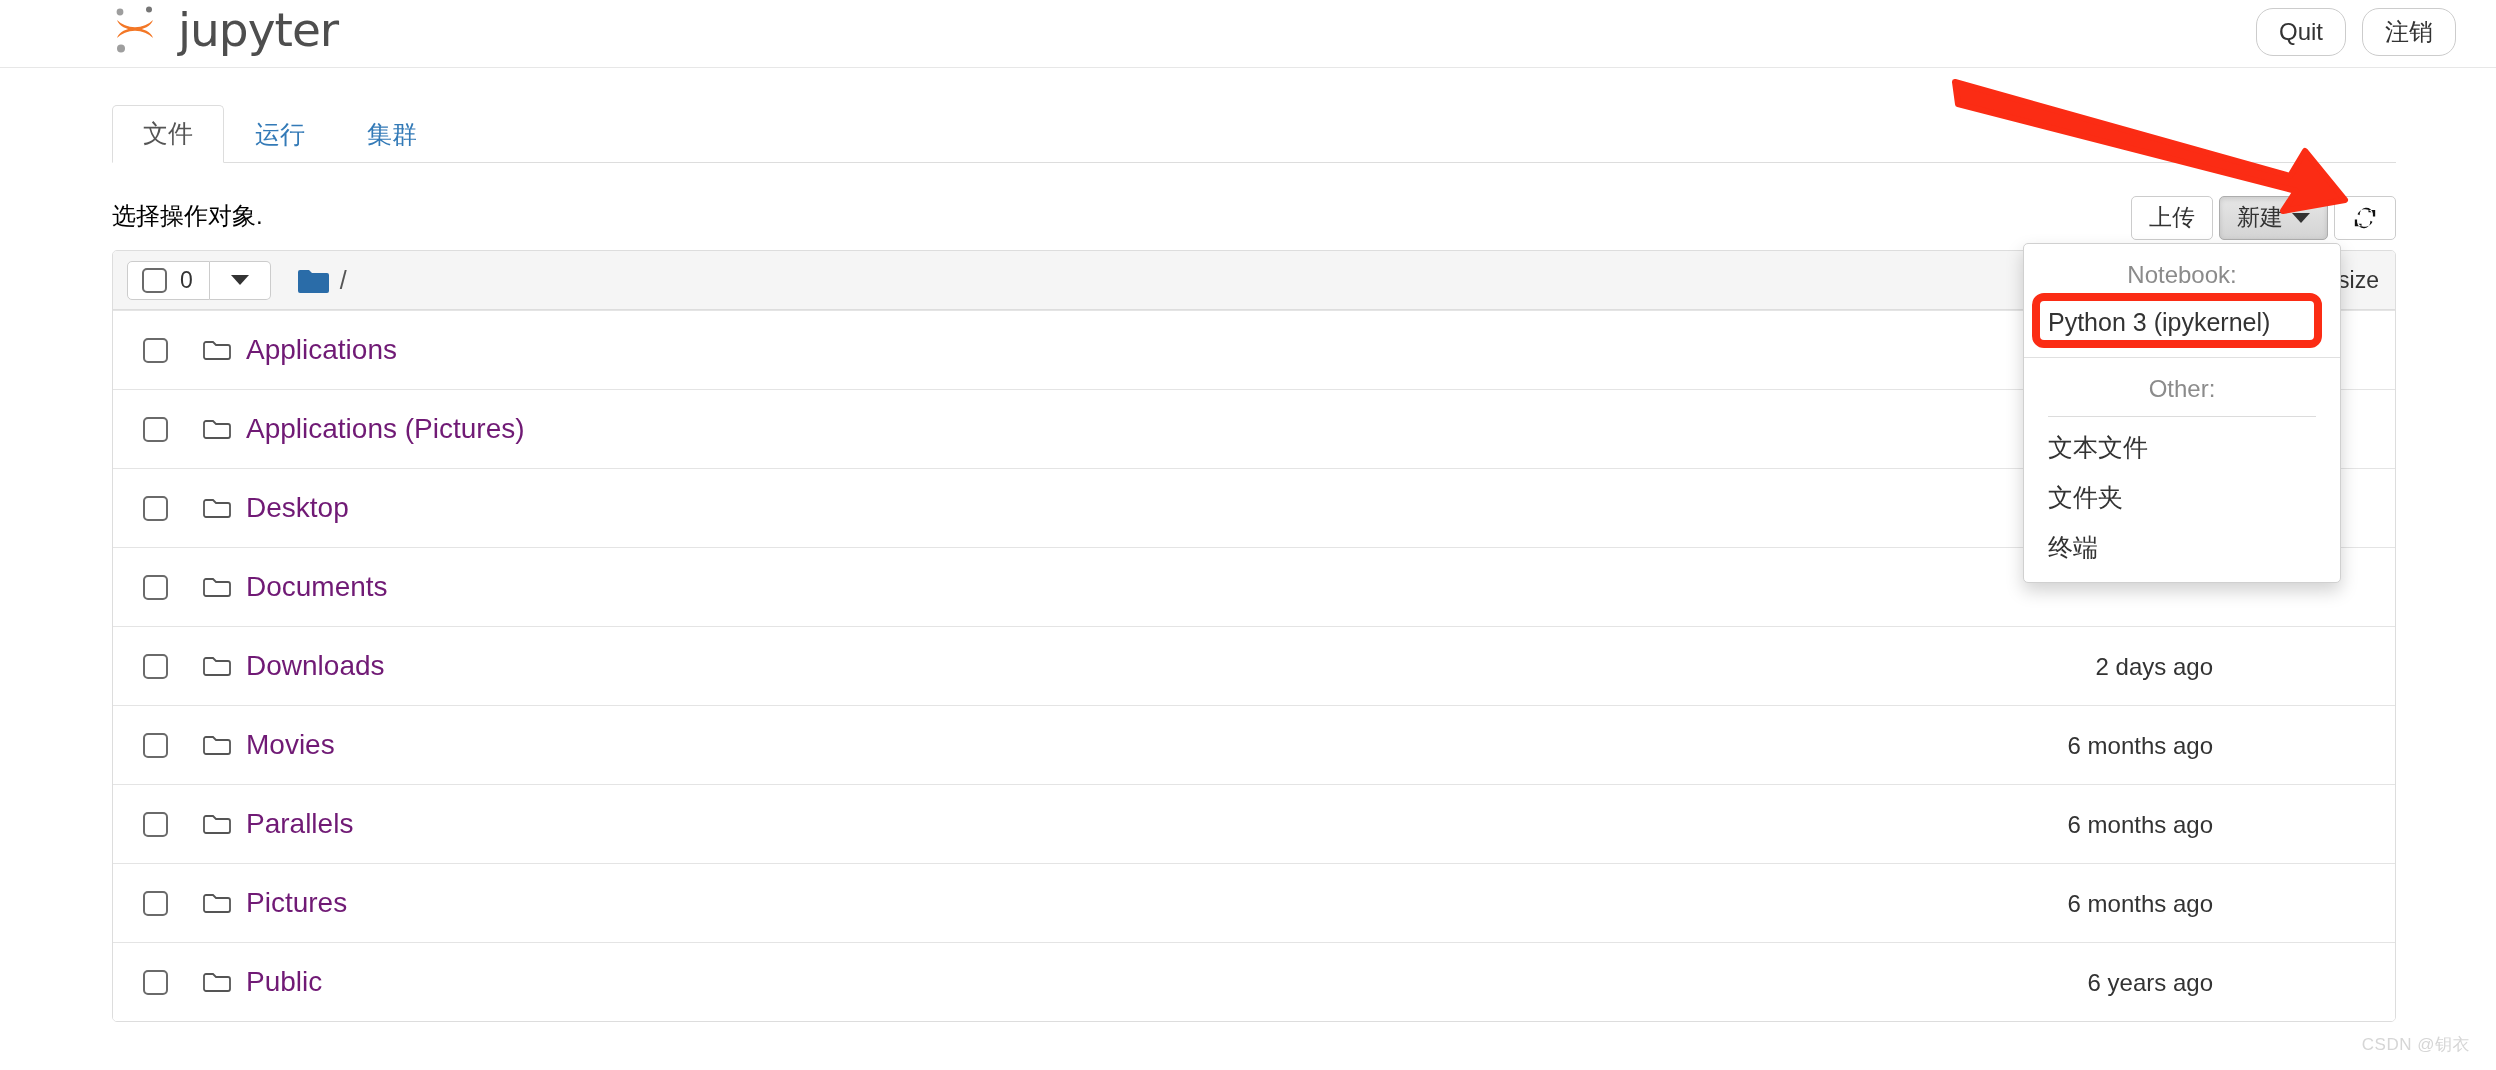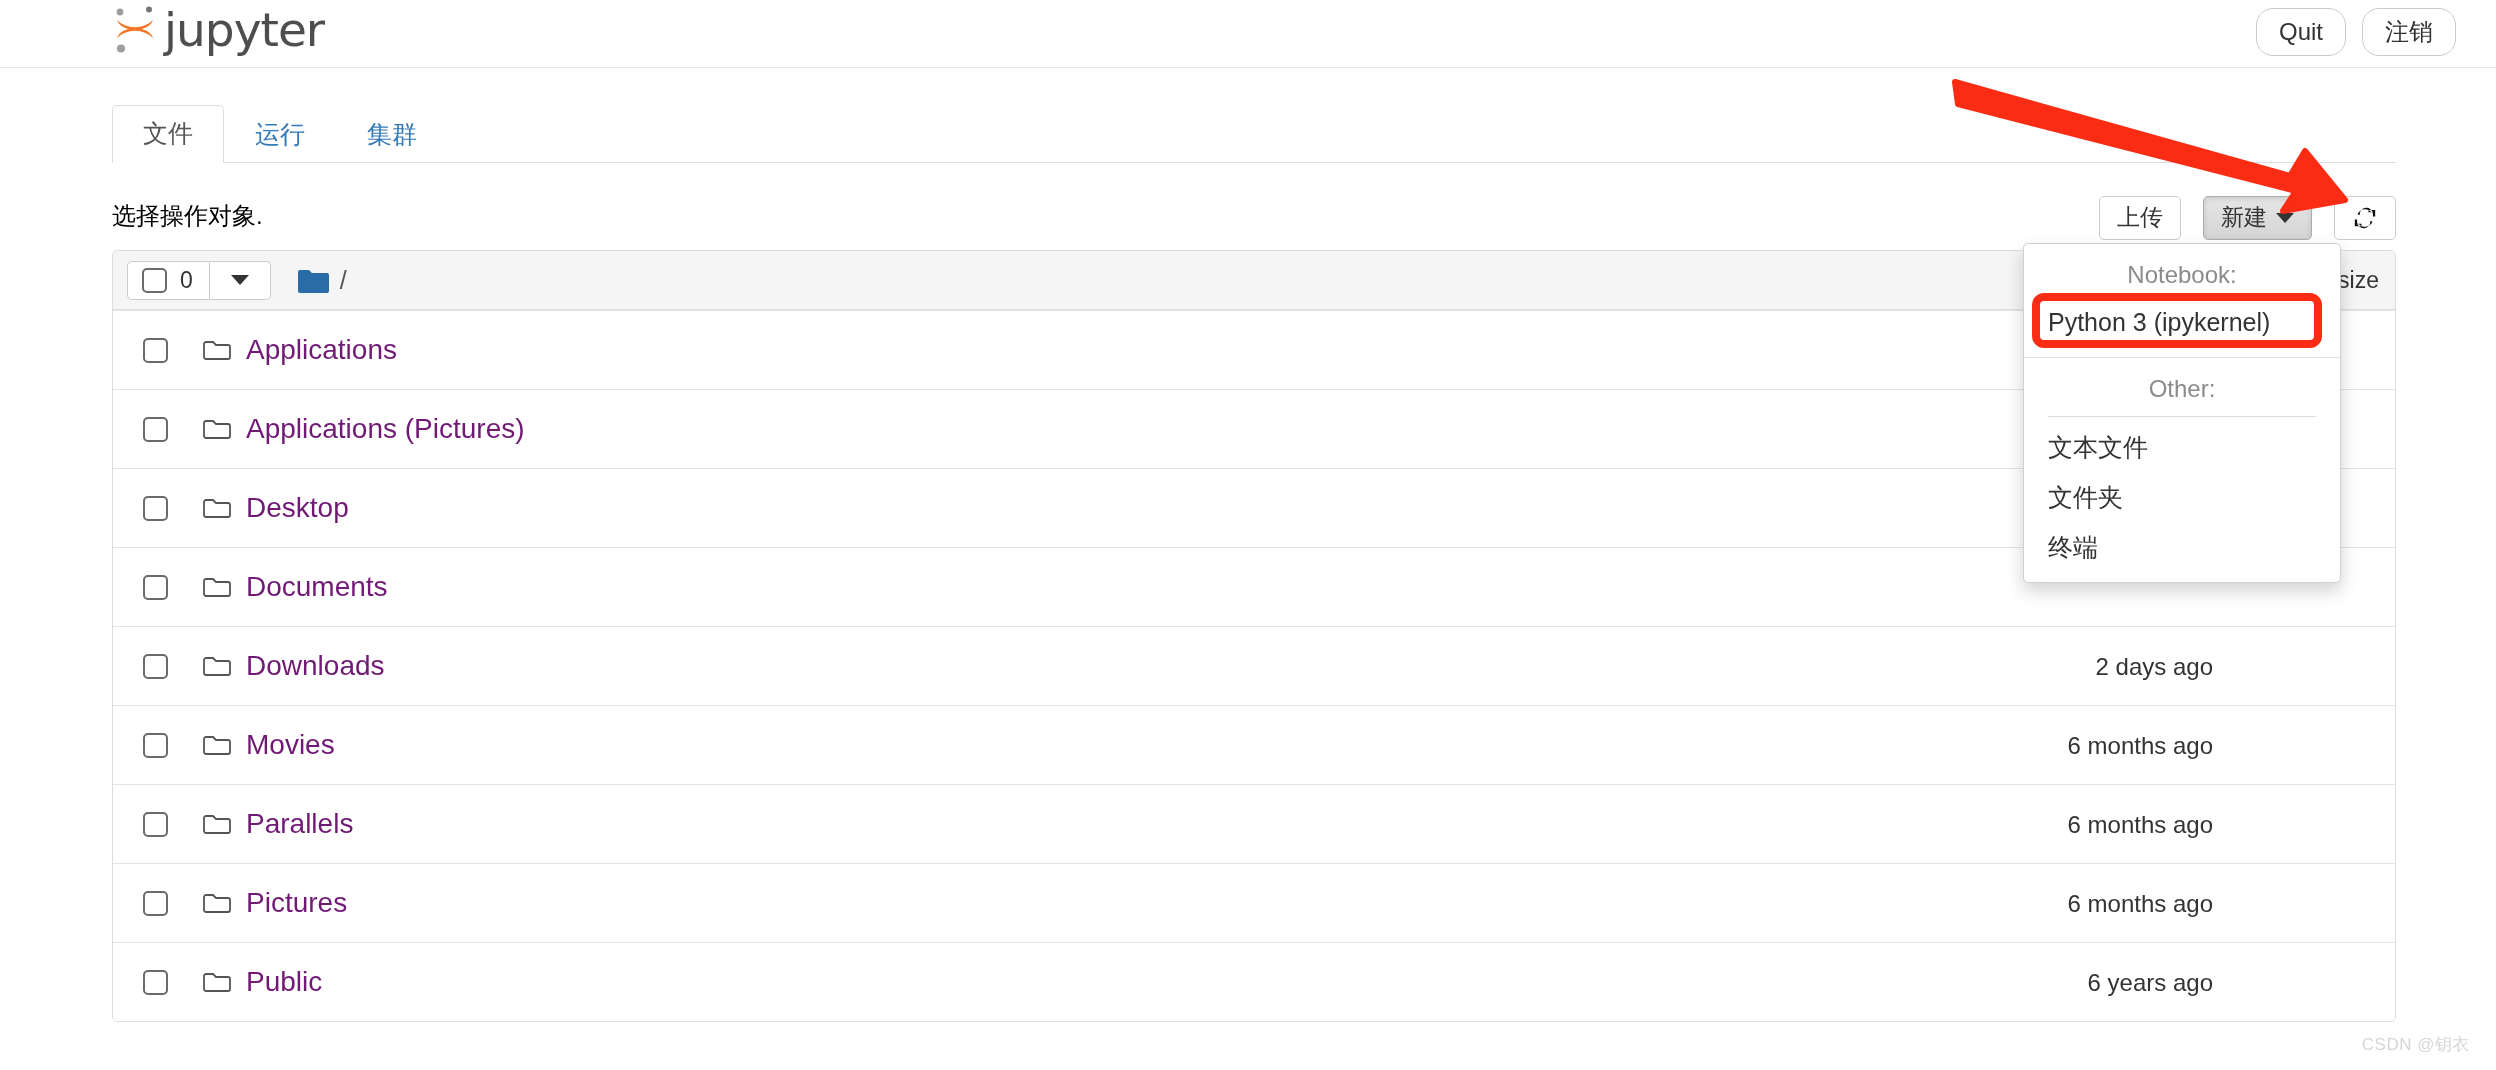--- a/index.html
+++ b/index.html
@@ -18,21 +18,21 @@
 
   
   .header {
     position: absolute; left: 0; top: 0;
     width: 2496px; height: 68px;
     border-bottom: 1px solid #e7e7e7;
     background: #ffffff;
   }
   .logo-wrap {
     position: absolute; left: 112px; top: 4px;
-    display: flex; align-items: center; gap: 6px;
+    display: flex; align-items: center; gap: 20px;
   }
   .logo-mark { width: 46px; height: 50px; display:block; }
   .logo-text {
     font-size: 47px;
     color: #4e4e4e;
     font-family: "DejaVu Sans", sans-serif;
     font-weight: 400;
     letter-spacing: -1px;
     line-height: 1;
   }
@@ -90,21 +90,21 @@
     position: absolute; left: 112px; top: 196px;
     width: 2284px; height: 44px;
   }
   .select-note {
     position: absolute; left: 0; top: 4px;
     font-size: 24px; color: #000000;
     line-height: 1.3;
   }
   .toolbar {
     position: absolute; right: 0; top: 0;
-    display: flex; gap: 22px; align-items: stretch;
+    display: flex; gap: 6px; align-items: stretch;
   }
   .tb-btn {
     border: 1px solid #cccccc;
     background: #ffffff;
     border-radius: 5px;
     font-size: 23px;
     color: #333333;
     padding: 6px 17px;
     line-height: 1.3;
     cursor: pointer;

